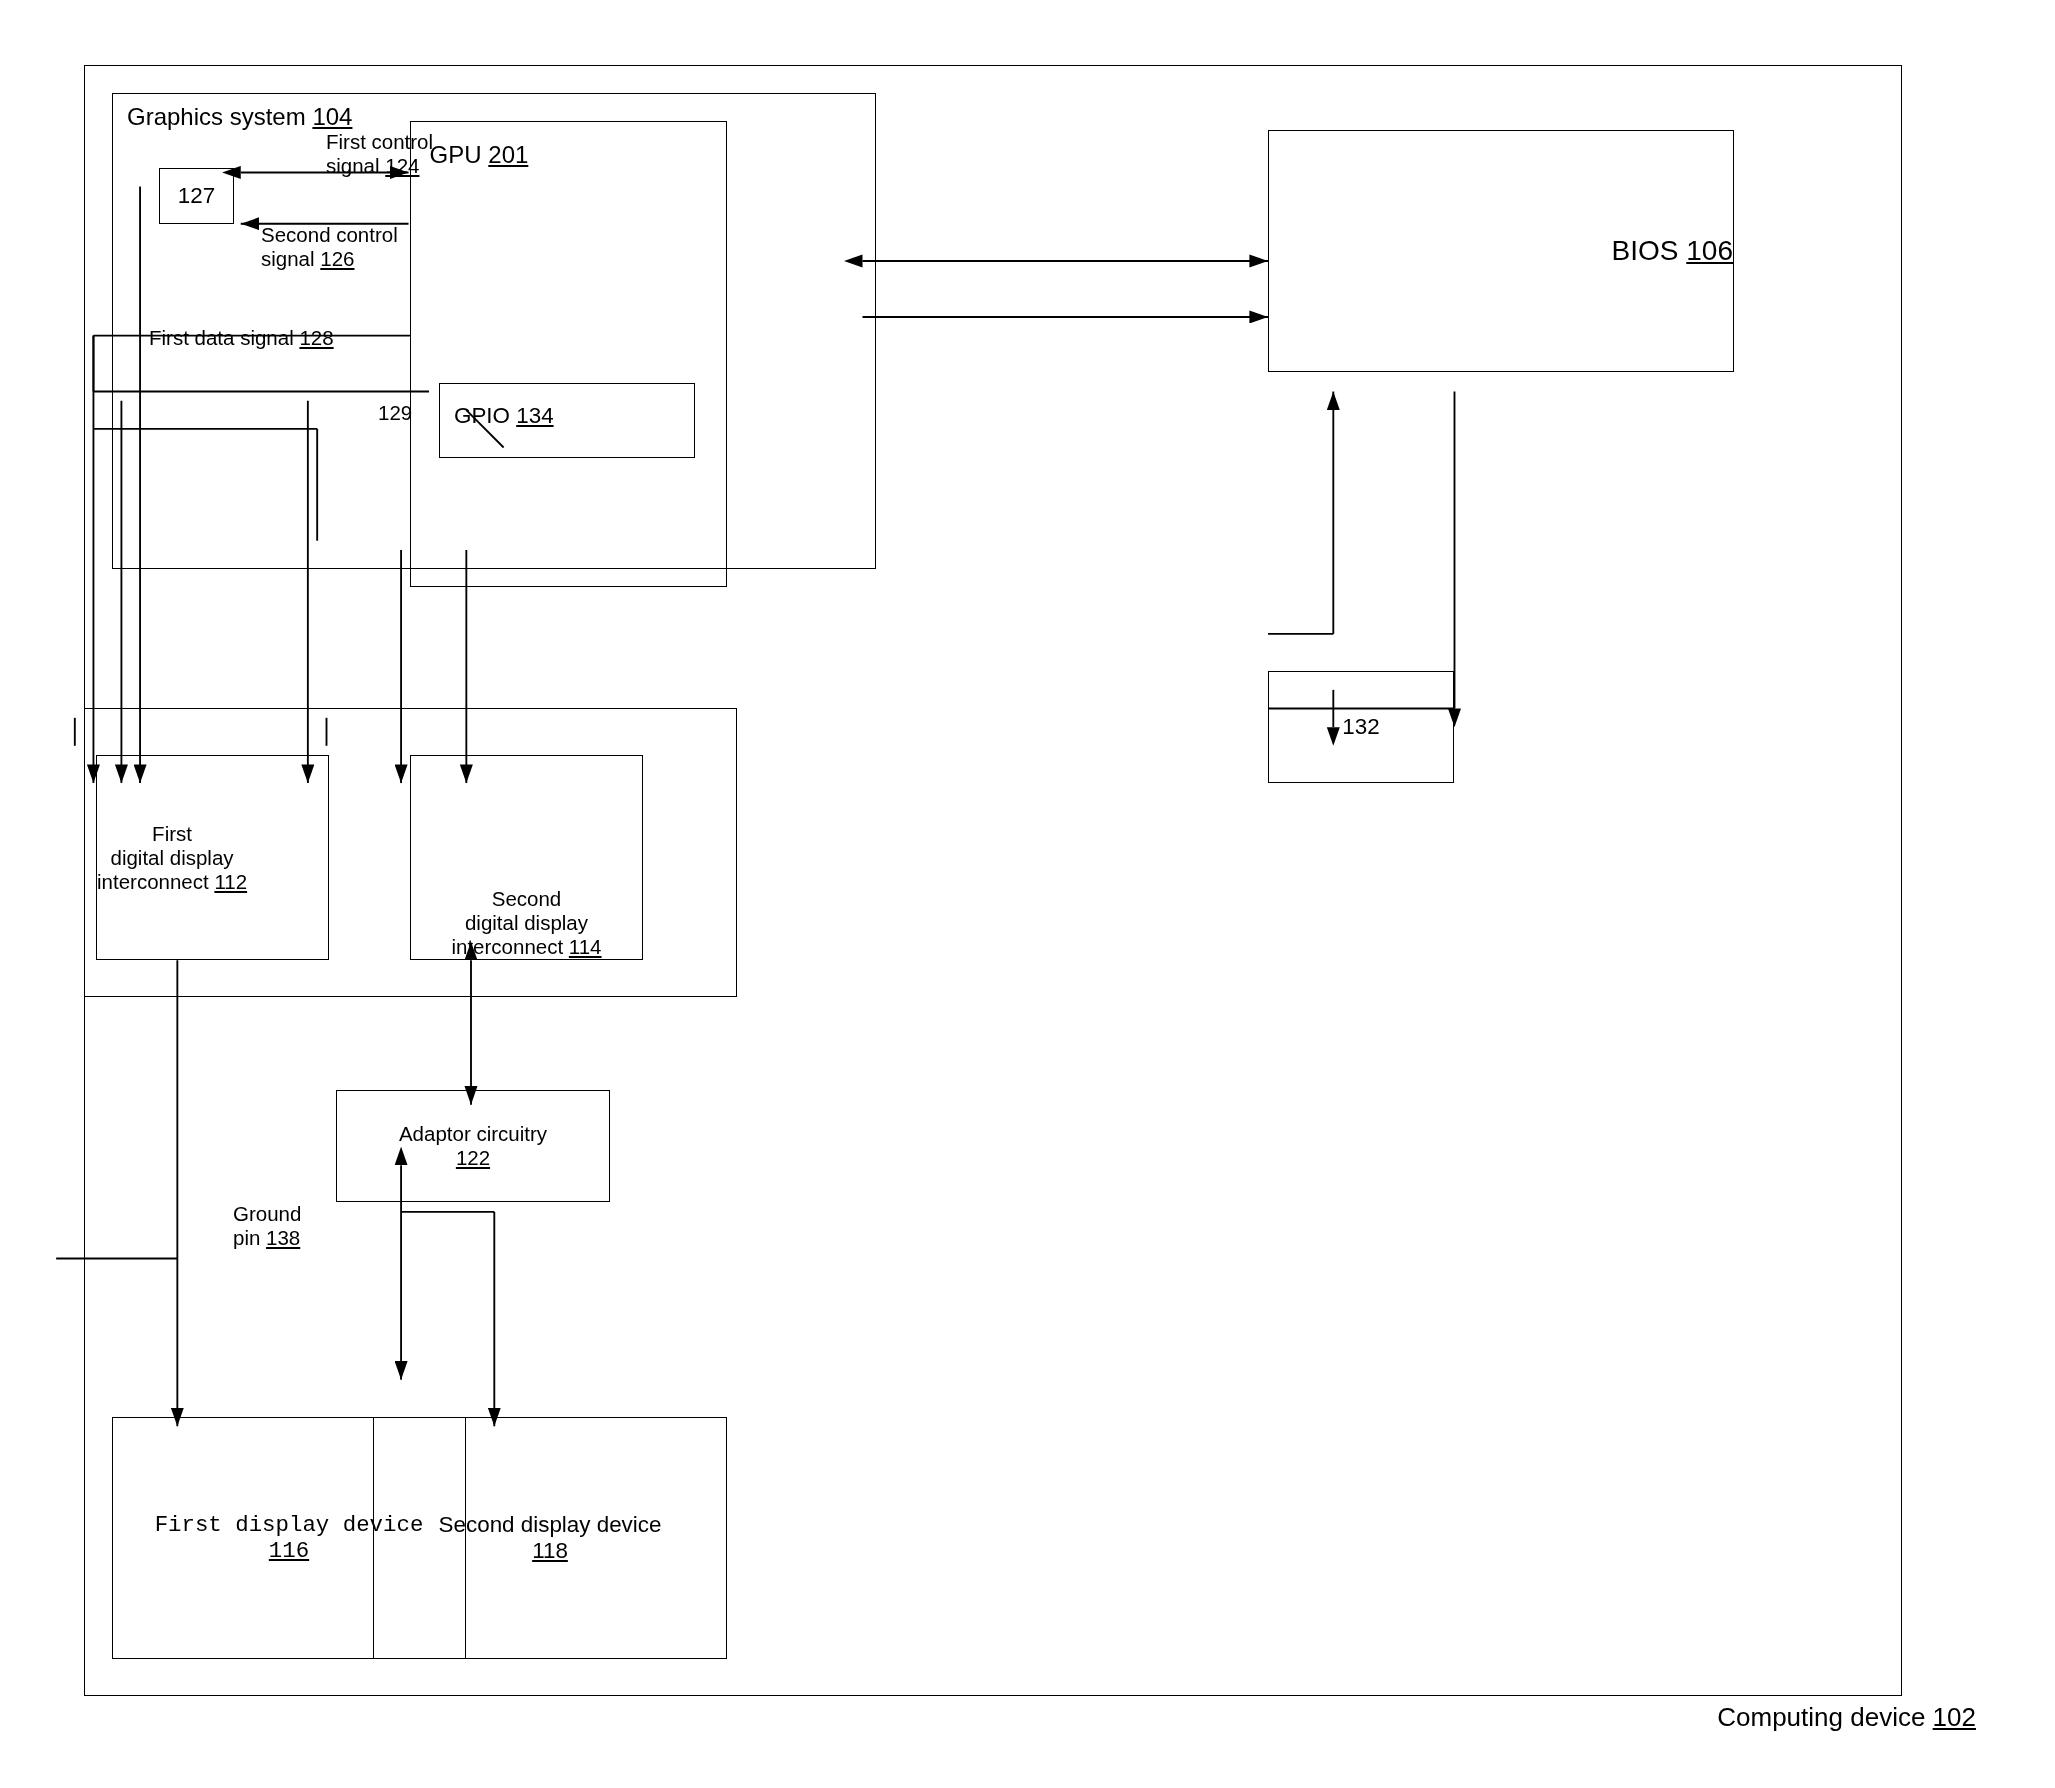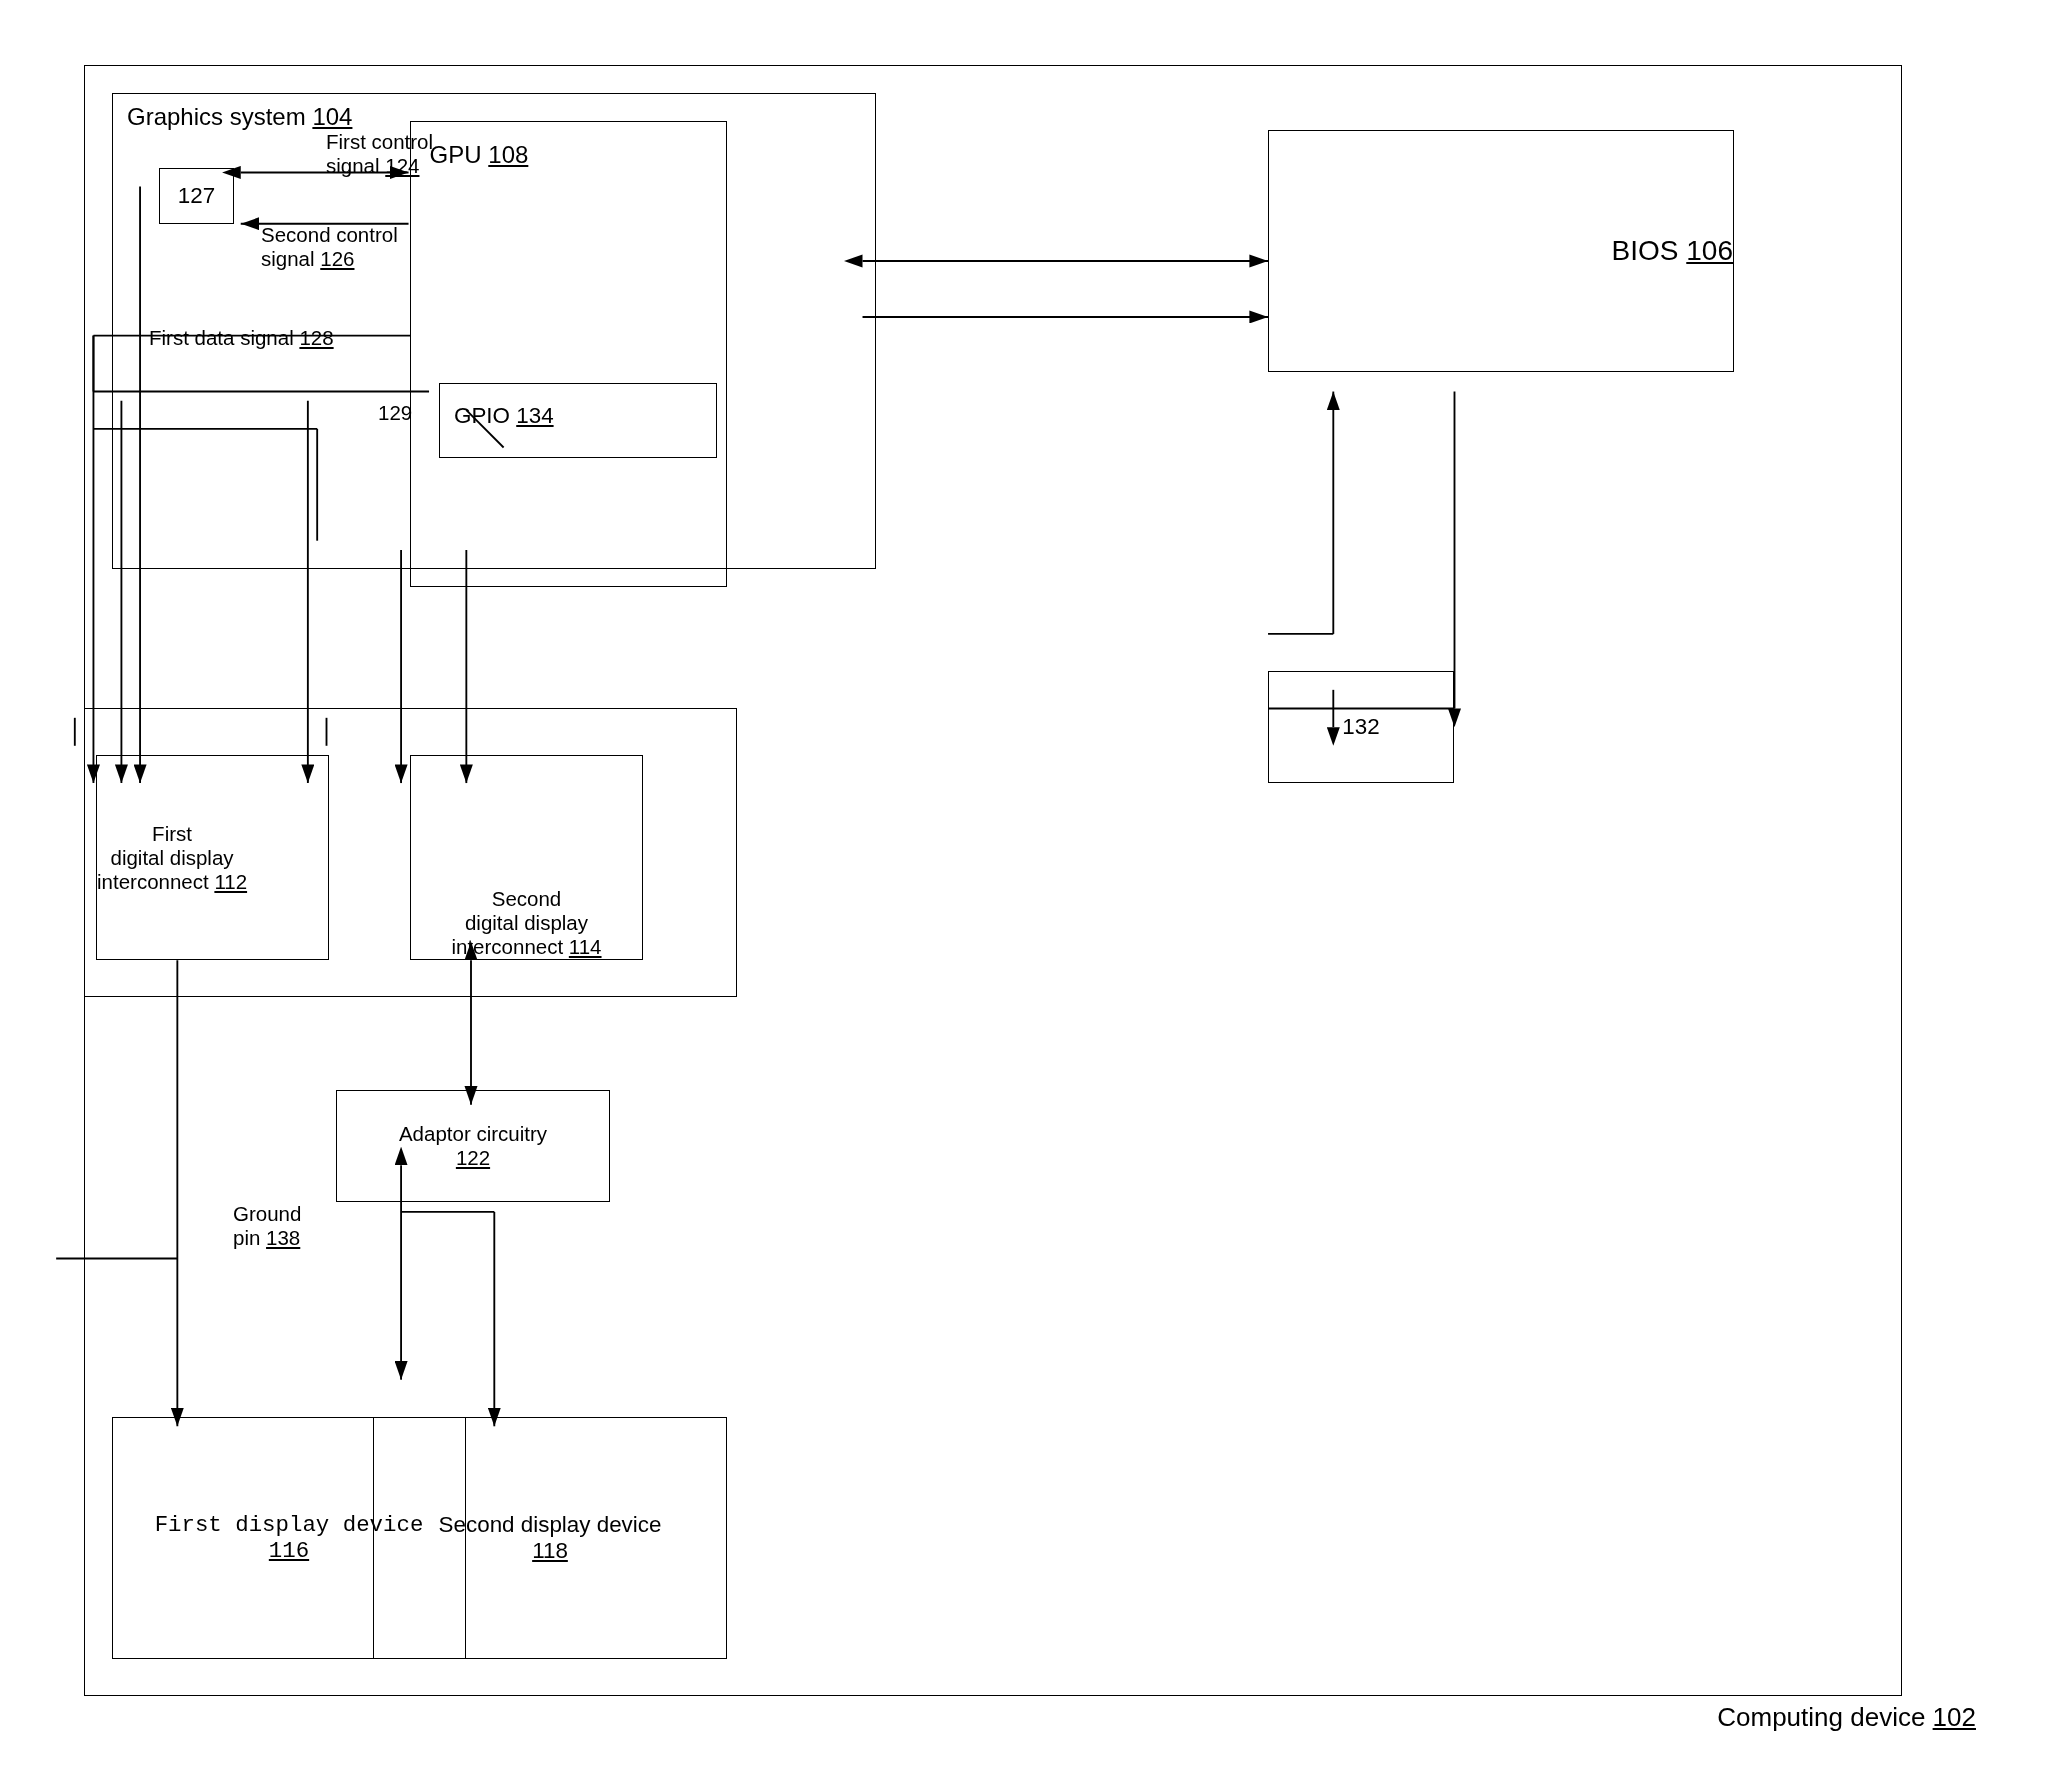--- a/index.html
+++ b/index.html
@@ -68,21 +68,21 @@
       left: 18.6px;
       font-size: 24px;
     }
     .gpu-label u { text-decoration: underline; }
 
     
     .gpio-box {
       position: absolute;
       top: 261px;
       left: 28px;
-      width: 278px;
+      width: 256px;
       height: 75px;
       border: 1.9px solid #000;
     }
     .gpio-label {
       position: absolute;
       top: 18.6px;
       left: 14px;
       font-size: 22.4px;
     }
     .gpio-label u { text-decoration: underline; }
@@ -265,21 +265,21 @@
   </div>
 
   <div class="graphics-system-box">
     <div class="graphics-system-label">
       <span>Graphics system</span> <u>104</u>
     </div>
   </div>
 
   <div class="gpu-box">
     <div class="gpu-label">
-      <span>GPU</span> <u>108</u>
+      <span>GPU</span> <u>201</u>
     </div>
 
     <div class="gpio-box">
       <div class="gpio-label">
         <span>GPIO</span> <u>134</u>
       </div>
     </div>
   </div>
 
   <div class="node127-box">

